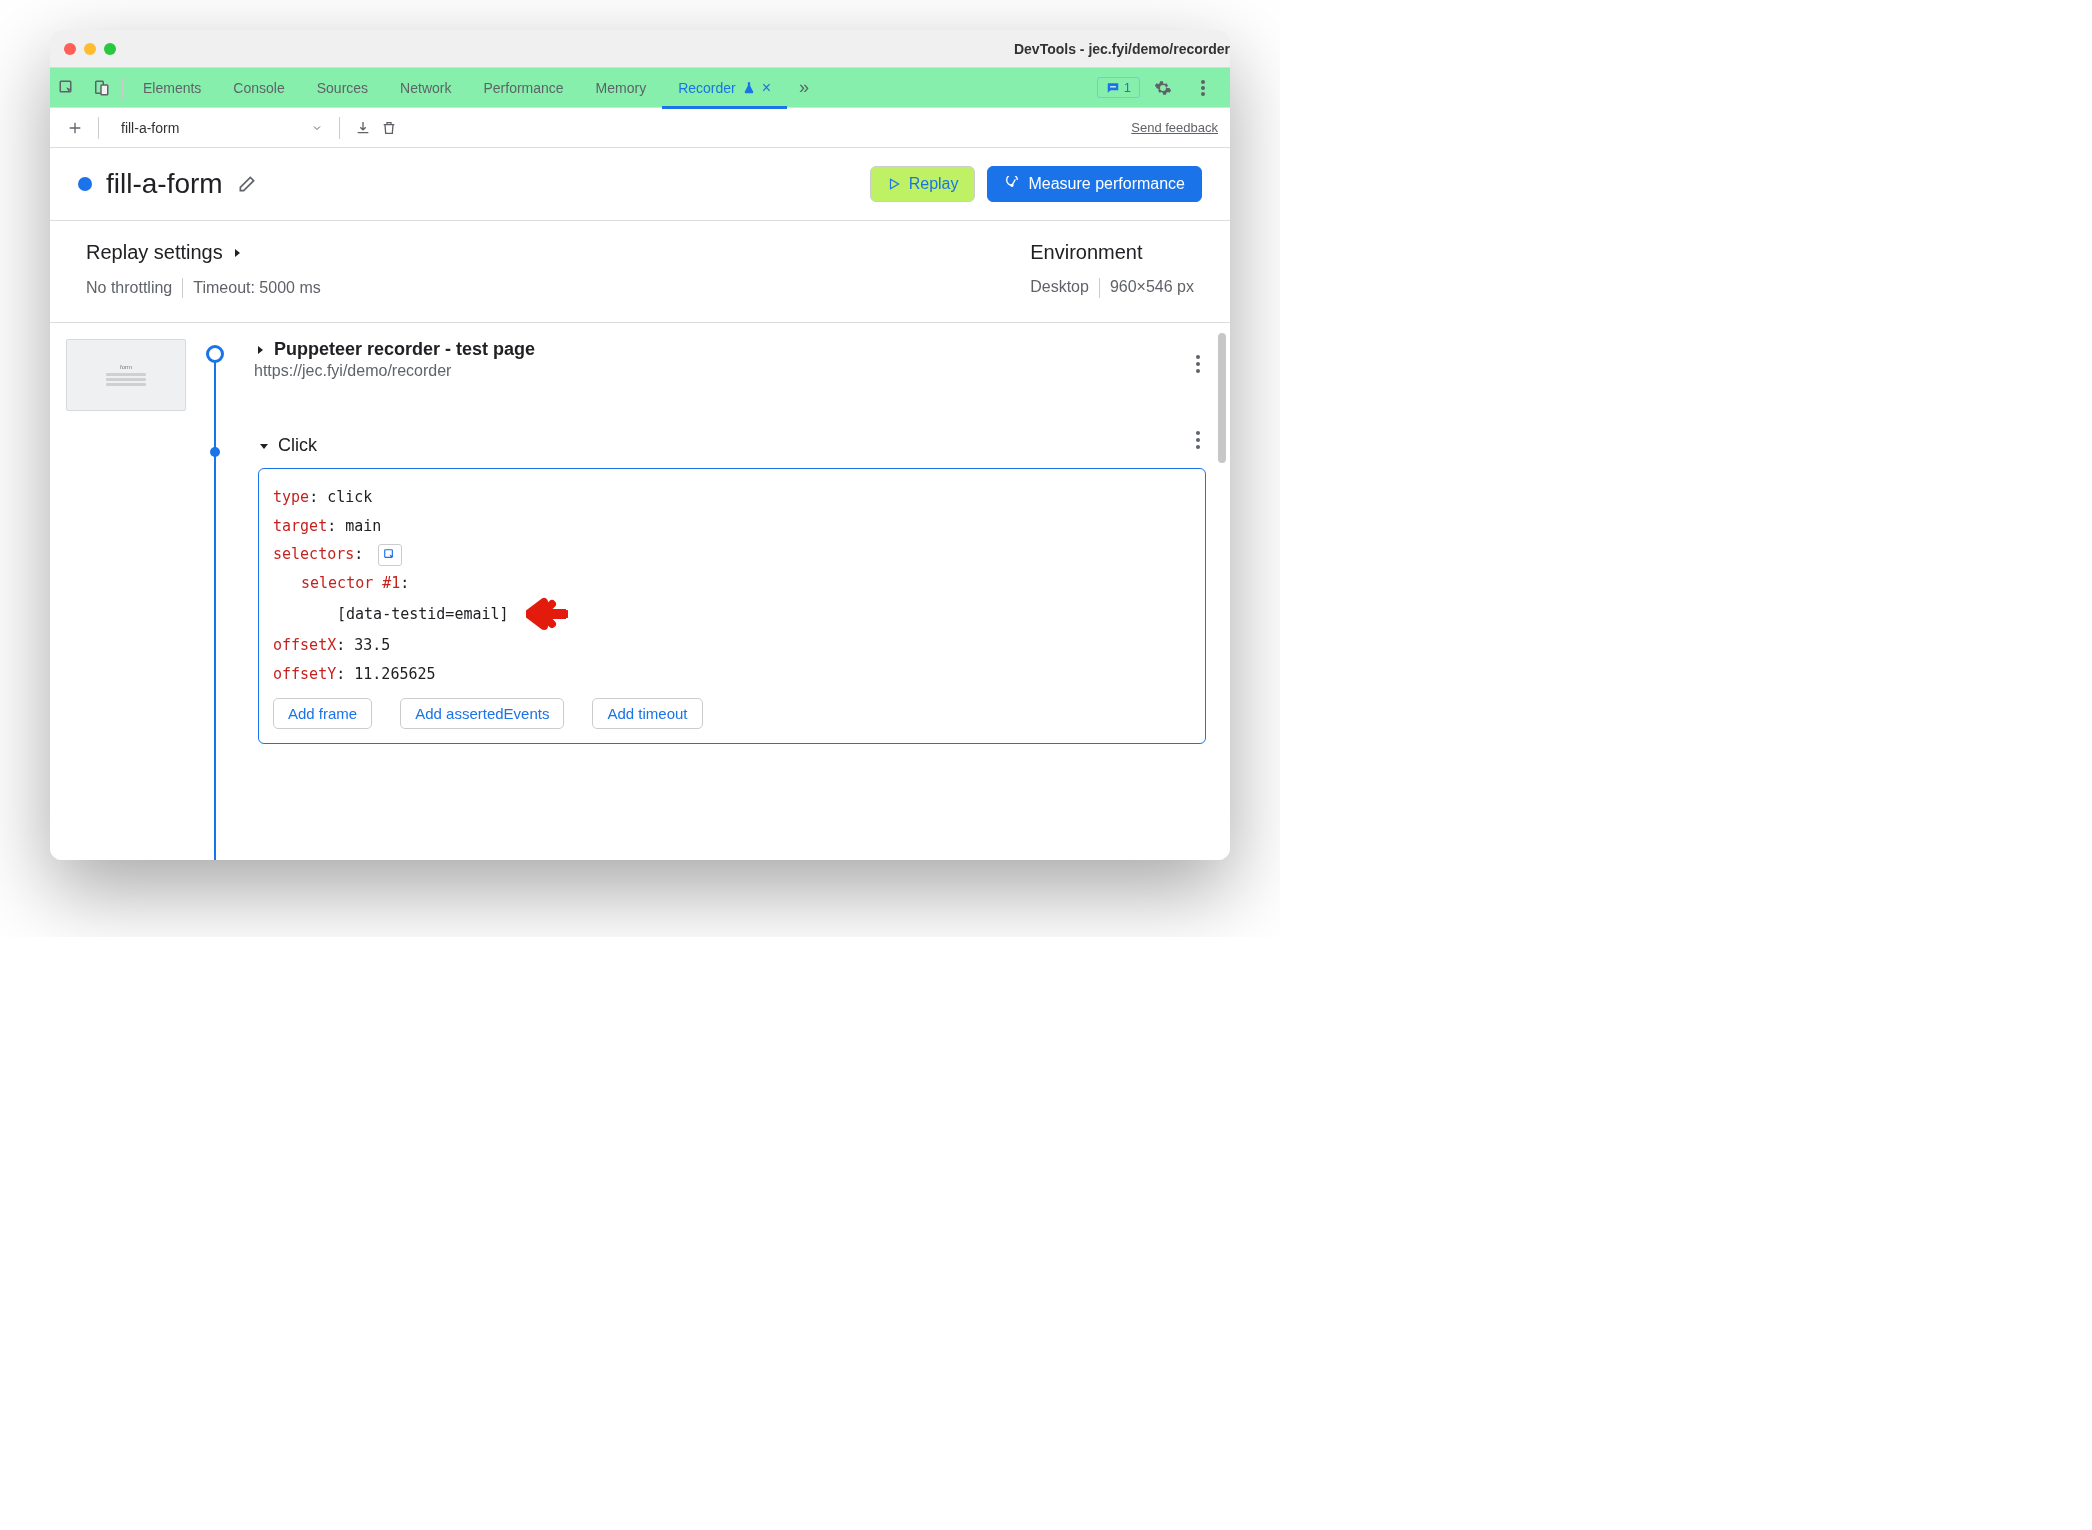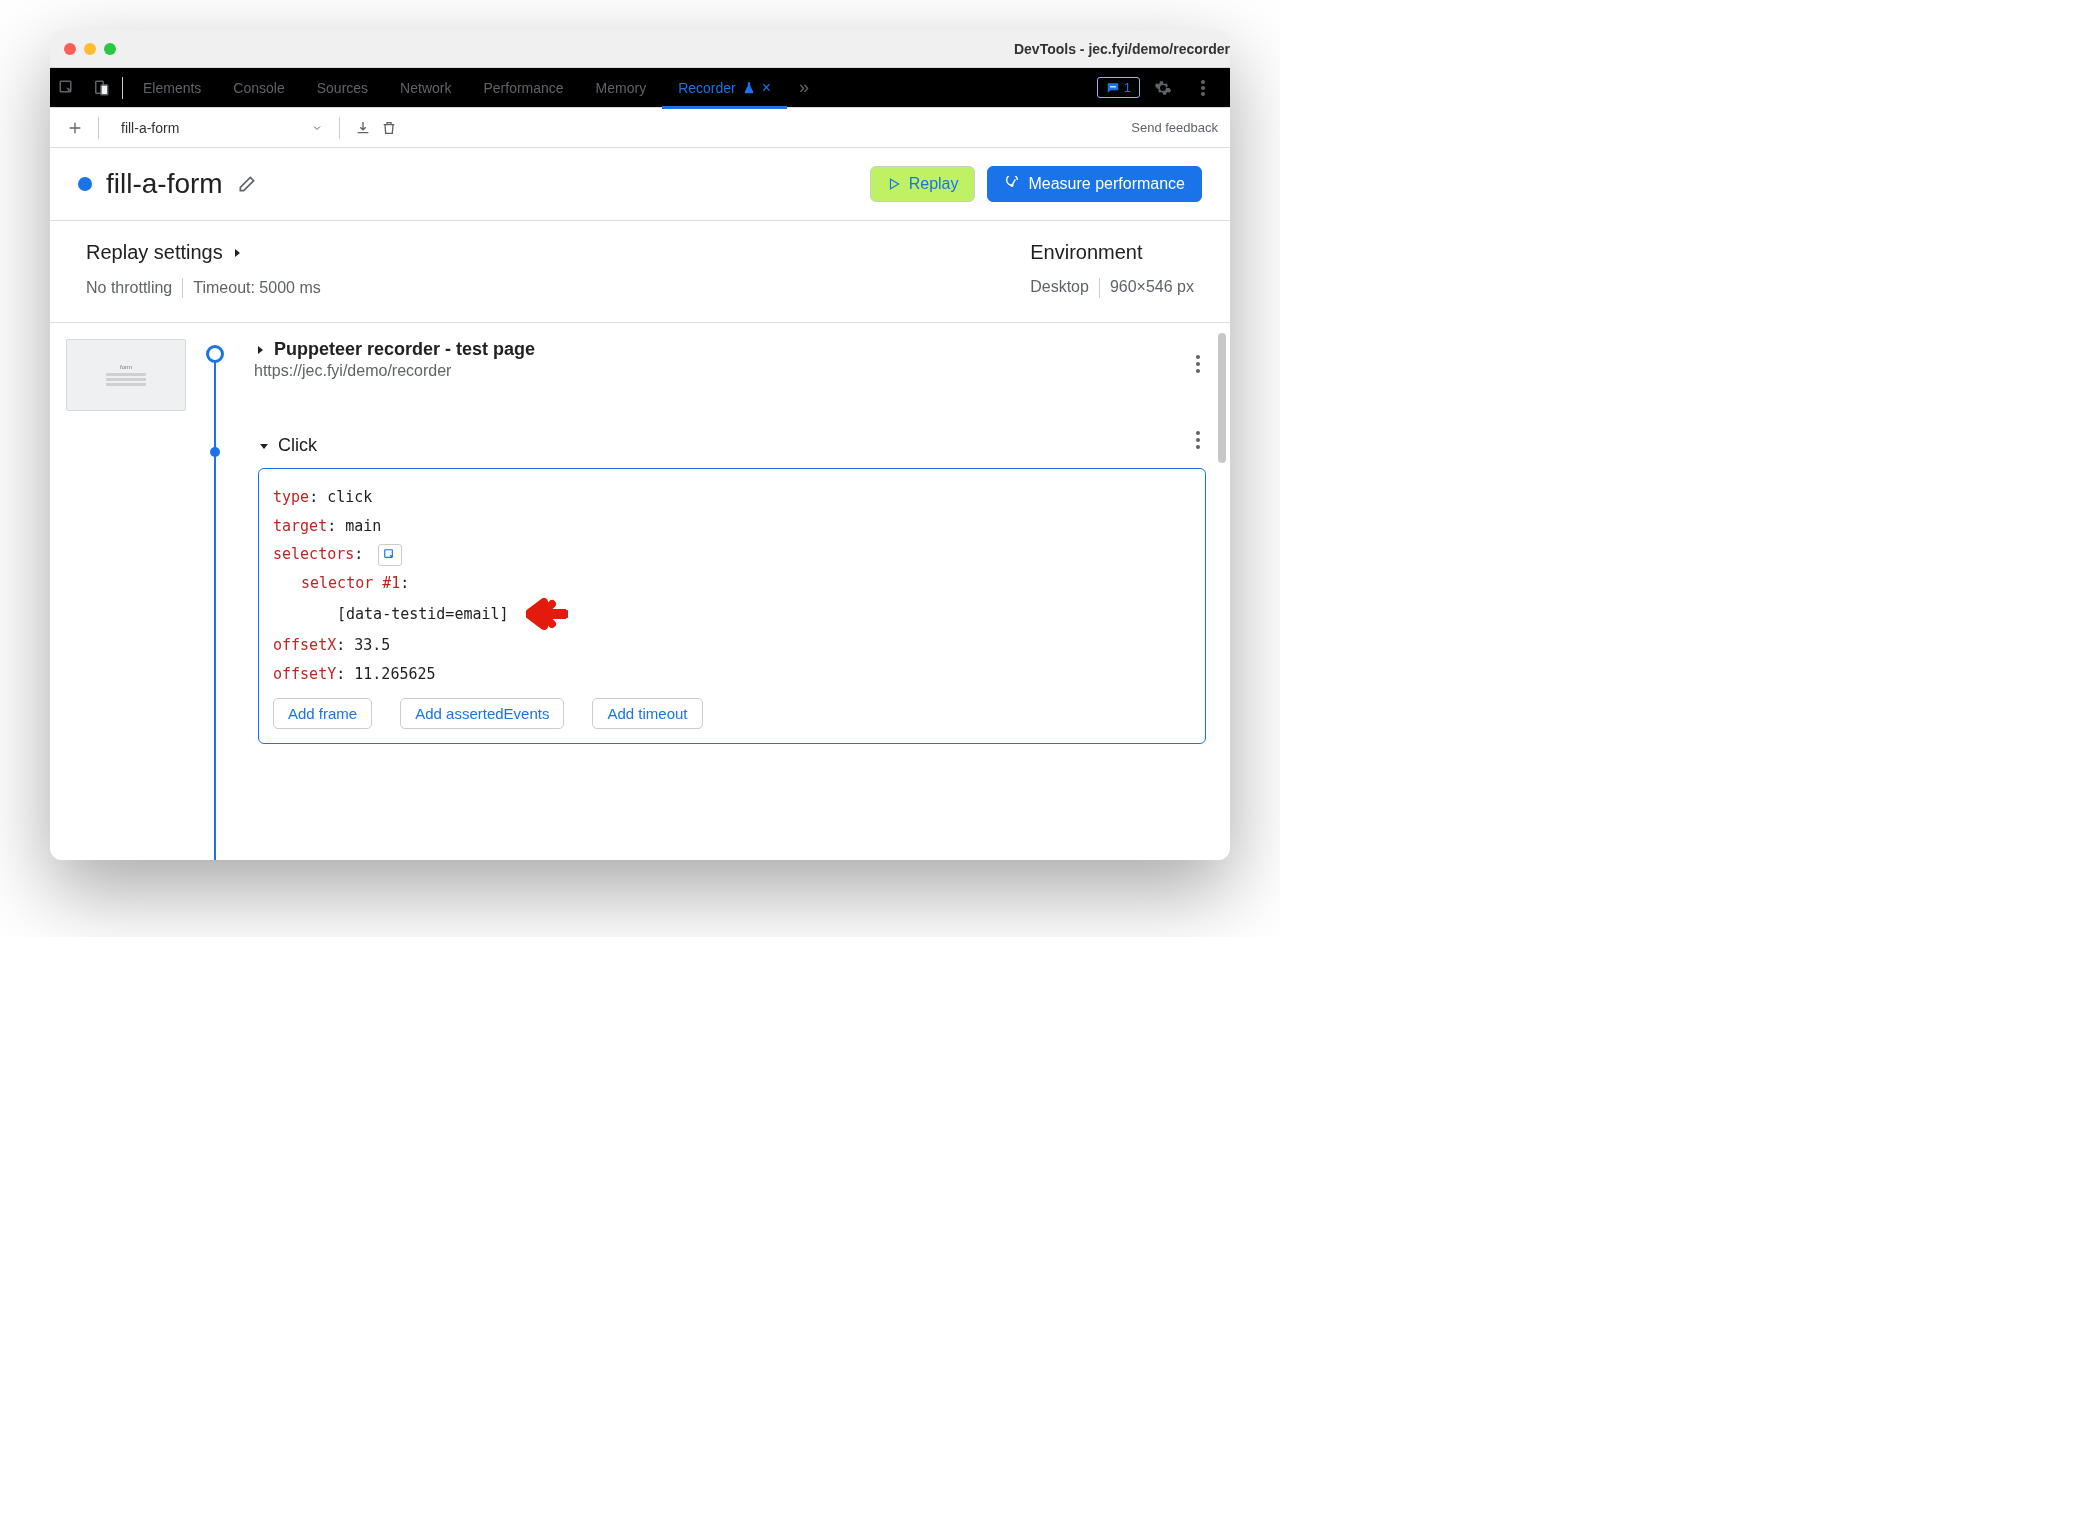--- a/index.html
+++ b/index.html
@@ -36,21 +36,21 @@
 .dot.red { background: #ff5f57; }
 .dot.yellow { background: #febc2e; }
 .dot.green { background: #28c840; }
 .title { position: absolute; left: 0; right: 0; text-align: right; font-size: 14px; color: #333; font-weight: 700; }
 
 .tabbar {
   height: 40px;
   display: flex;
   align-items: center;
   border-bottom: 1px solid #dcdcdc;
-  background: #000000;
+  background: #86efac;
   font-size: 14px;
   color: #5f6368;
 }
 .tabbar .icon-btn { width: 34px; height: 38px; display:flex; align-items:center; justify-content:center; color:#5f6368; }
 .tabbar .sep { width:1px; height:22px; background:#ccc; margin: 0 4px; }
 .tab { padding: 0 16px; height: 40px; display:flex; align-items:center; gap:6px; cursor:pointer; }
 .tab.active { color:#1a73e8; position:relative; }
 .tab.active::after { content:""; position:absolute; left:0; right:0; bottom:-1px; height:3px; background:#1a73e8; }
 .tabbar .actions { margin-left:auto; display:flex; align-items:center; gap:6px; padding-right:10px; }
 .badge-btn { display:flex; align-items:center; gap:4px; border:1px solid #90b8f0; color:#1a73e8; padding:2px 8px; border-radius:3px; font-size:13px; }
@@ -64,21 +64,21 @@
   background:#fff;
   font-size:14px;
   color:#333;
 }
 .toolbar .tool-icon { width:26px; display:flex; justify-content:center; color:#5f6368; }
 .toolbar .rec-select { display:flex; align-items:center; gap:0; margin-left:6px;}
 .toolbar .rec-name { min-width:190px; padding-left:6px; }
 .toolbar .chev { color:#5f6368; padding: 0 6px; }
 .toolbar .divider { width:1px; height:22px; background:#ccc; margin:0 10px; }
 .toolbar .spacer { flex:1; }
-.feedback { color:#5f6368; font-size:13px; }
+.feedback { text-decoration: underline; color:#5f6368; font-size:13px; }
 
 .header {
   padding: 18px 28px;
   display:flex;
   align-items:center;
   border-bottom: 1px solid #dcdcdc;
 }
 .bullet { width:14px; height:14px; border-radius:50%; background:#1a73e8; margin-right:14px; }
 .h-title { font-size:28px; color:#202124; }
 .edit-icon { margin-left:14px; color:#5f6368; }

